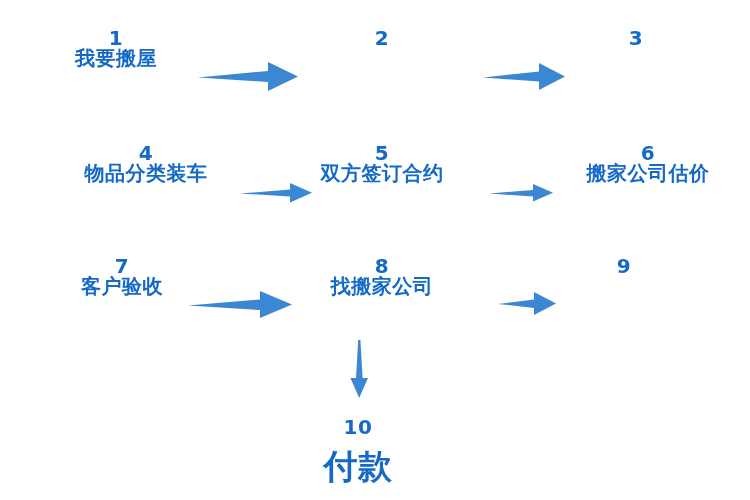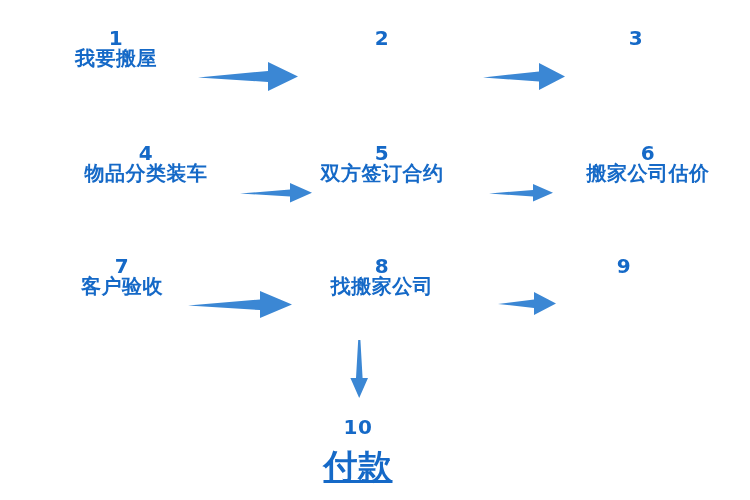--- a/index.html
+++ b/index.html
@@ -33,21 +33,20 @@
   .step-label {
     font-size: 20px;
     font-weight: bold;
     line-height: 1;
     color: #1569c7;
     letter-spacing: 0.5px;
   }
   .step-final .step-label {
     font-size: 34px;
     margin-top: 12px;
-    text-decoration: underline;
   }
   .arrow {
     position: absolute;
   }
   .arrow svg { display: block; }
 </style>
 </head>
 <body>
 
 <div id="stage">

